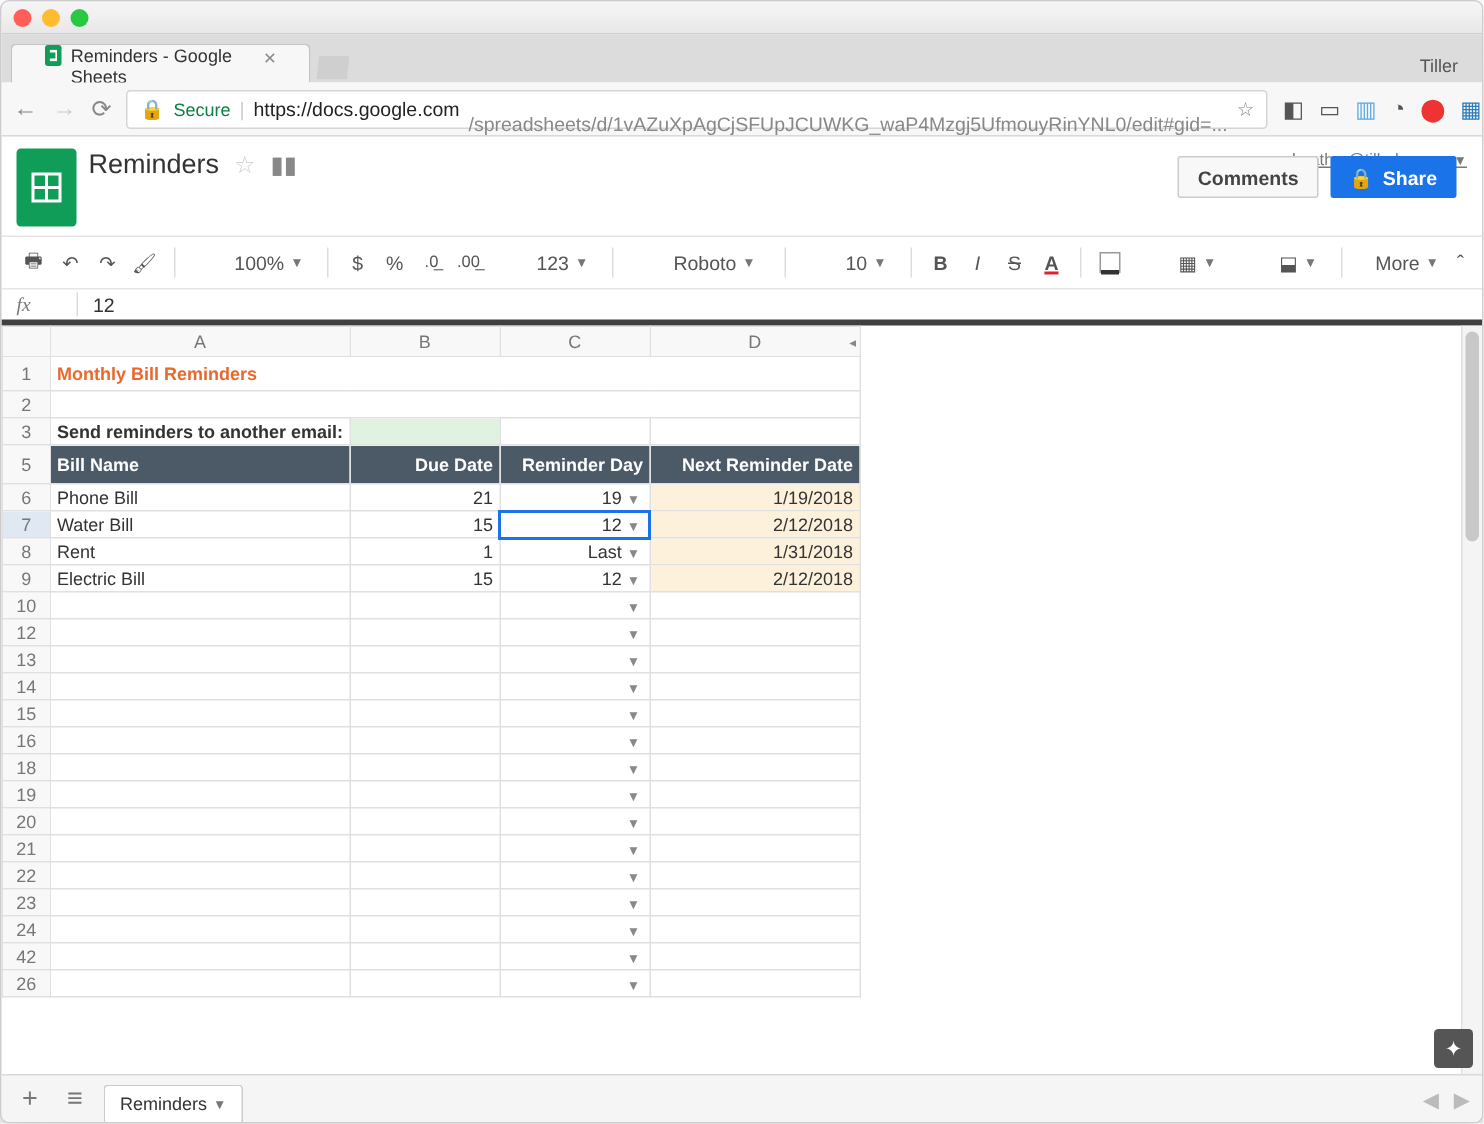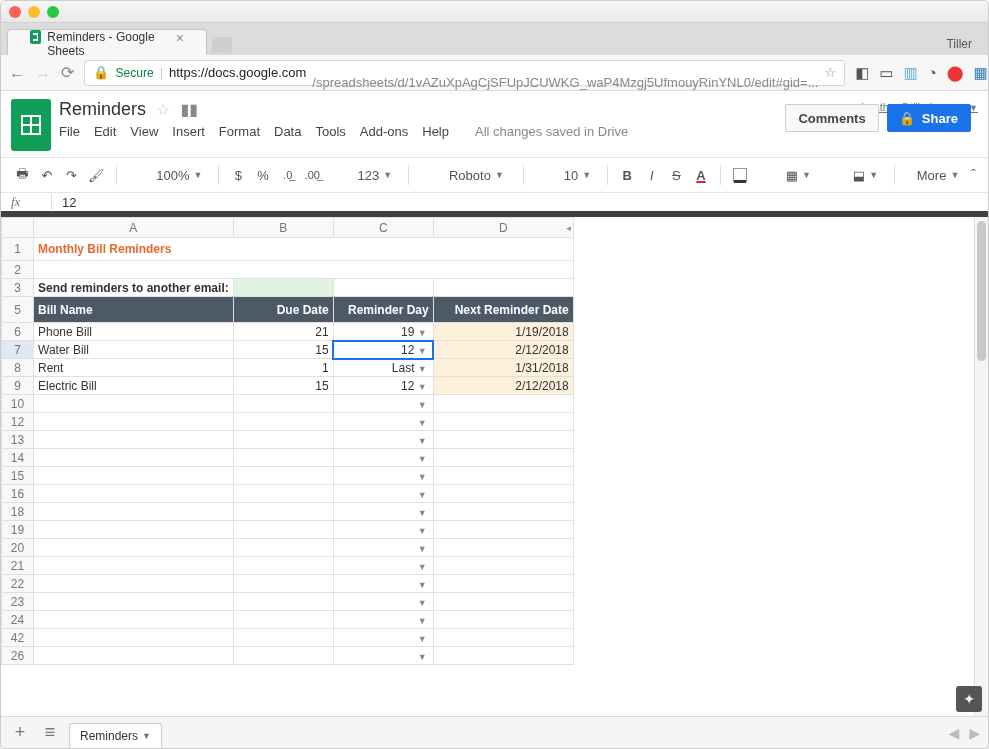--- a/index.html
+++ b/index.html
@@ -49,21 +49,21 @@
   .tb{ width:26px; height:26px; display:flex; align-items:center; justify-content:center; cursor:pointer; border-radius:2px;}
   .sep{ width:1px; height:20px; background:#ddd; margin:0 4px;}
   .tb-sel{ display:flex; align-items:center; gap:4px; padding:0 6px; cursor:pointer;margin-left:24px;}
   .caret{ font-size:9px; color:#777;}
   .underline-a{ text-decoration:underline; text-decoration-color:#d23; text-decoration-thickness:2px; font-weight:bold;}
   .fill-sw{ width:14px;height:14px; background:#fff; border:1px solid #999; position:relative;}
   .fill-sw::after{content:""; position:absolute; left:0;right:0;bottom:-2px;height:3px;background:#333;}
   .toolbar .more{ margin-left:6px;}
   .toolbar .collapse{ margin-left:auto; font-size:14px; cursor:pointer;}
   
-  .fxbar{ height:24px; border-bottom:6px solid #404040; display:flex; align-items:center; padding:0 10px; gap:10px; font-size:13px;}
+  .fxbar{ height:24px; border-bottom:4px solid #404040; display:flex; align-items:center; padding:0 10px; gap:10px; font-size:13px;}
   .fx{ font-style:italic; font-family:Georgia,serif; color:#777; width:30px;}
   .fxdiv{ width:1px; height:16px; background:#ddd;}
   .fxval{ color:#333;}
   
   .gridwrap{ flex:1; display:flex; overflow:hidden; position:relative;}
   .grid-main{ flex:1; overflow:auto; position:relative;}
   table.sheet{ border-collapse:collapse; table-layout:fixed;}
   table.sheet th, table.sheet td{ border:1px solid #e0e0e0; height:18px; font-size:12px; padding:0 4px; overflow:hidden; white-space:nowrap;}
   table.sheet th{ background:#f8f8f8; color:#777; font-weight:normal; text-align:center; position:sticky;}
   table.sheet thead th{ top:0; height:20px;}
@@ -144,32 +144,20 @@
           <div></div>
           <div></div>
         </div>
     </div>
     <div class="doc-area">
       <div class="doc-title-row">
         <span class="doc-title">Reminders</span>
         <span class="star">☆</span>
         <span class="folder">▮▮</span>
       </div>
-      <div class="menus">
-        <span>File</span>
-        <span>Edit</span>
-        <span>View</span>
-        <span>Insert</span>
-        <span>Format</span>
-        <span>Data</span>
-        <span>Tools</span>
-        <span>Add-ons</span>
-        <span>Help</span>
-        <span class="saved">All changes saved in Drive</span>
-      </div>
     </div>
     <div class="right-actions">
       <div class="account">
         <span>heather@tillerhq.com</span><span class="arrow">▼</span>
       </div>
     </div>
   </div>
   <div style="position:absolute; right:18px; top:104px; display:flex; gap:8px;">
       <div class="btn">
         <span>Comments</span>

